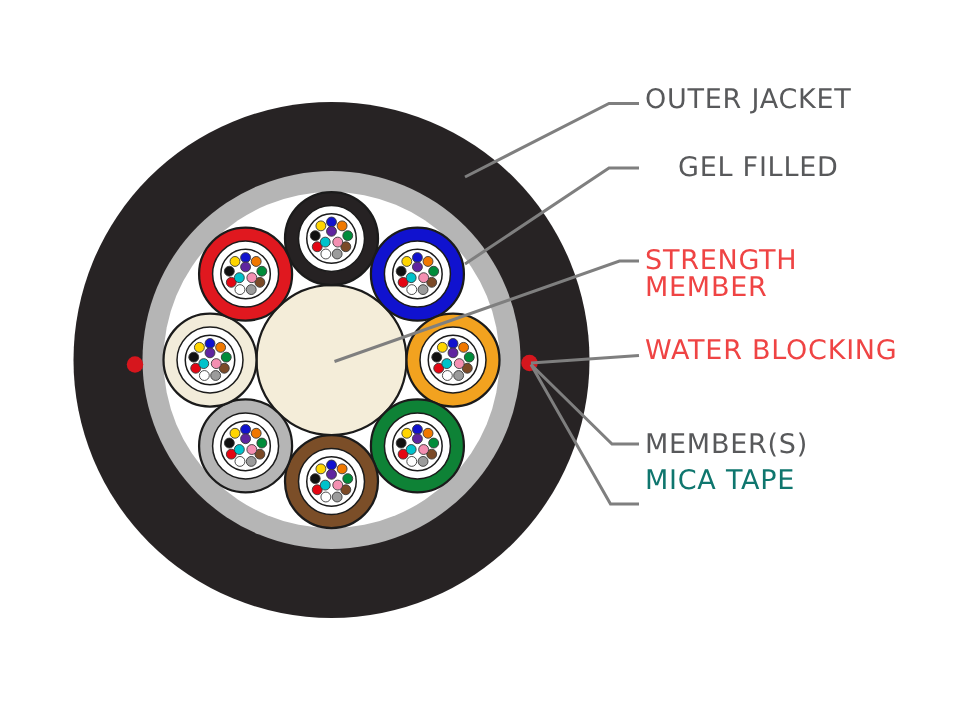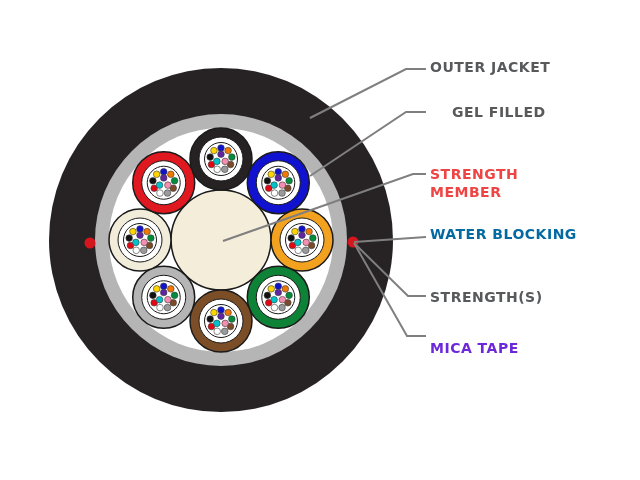--- a/index.html
+++ b/index.html
@@ -1,22 +1,22 @@
 <!DOCTYPE html>
 <html><head>
 <meta charset="utf-8">
 <style>
   html,body{margin:0;padding:0;background:#ffffff;}
   .stage{position:relative;width:640px;height:480px;background:#ffffff;overflow:hidden;}
   .stage svg{position:absolute;left:0;top:0;}
   .label{
     position:absolute;
     font-family:"DejaVu Sans","Liberation Sans",sans-serif;
-    font-weight:bold;
-    font-size:14px;
+    font-weight:normal;
+    font-size:18px;
     line-height:18px;
     letter-spacing:0.5px;
     white-space:nowrap;
   }
   .label .ln{height:auto;}
 </style>
 </head>
 <body>
 
 <div class="stage">
@@ -175,24 +175,24 @@
     <div class="ln">OUTER JACKET</div>
     <div class="ln"></div>
   </div>
   <div class="label" style="left: 452px; top: 103px; color: rgb(88, 89, 91);">
     <div class="ln">GEL FILLED</div>
   </div>
   <div class="label" style="left: 430px; top: 165px; color: #ef4444;">
     <div class="ln">STRENGTH</div>
     <div class="ln">MEMBER</div>
   </div>
-  <div class="label" style="left: 430px; top: 225px; color: #0369a1;">
+  <div class="label" style="left: 430px; top: 225px; color: #ef4444;">
     <div class="ln">WATER BLOCKING</div>
   </div>
   <div class="label" style="left: 430px; top: 288px; color: rgb(88, 89, 91);">
-    <div class="ln">STRENGTH(S)</div>
+    <div class="ln">MEMBER(S)</div>
     <div class="ln"></div>
   </div>
-  <div class="label" style="left: 430px; top: 339px; color: #6d28d9;">
+  <div class="label" style="left: 430px; top: 312px; color: #0f766e;">
     <div class="ln">MICA TAPE</div>
     <div class="ln"></div>
   </div>
 </div>
 
 </body></html>

